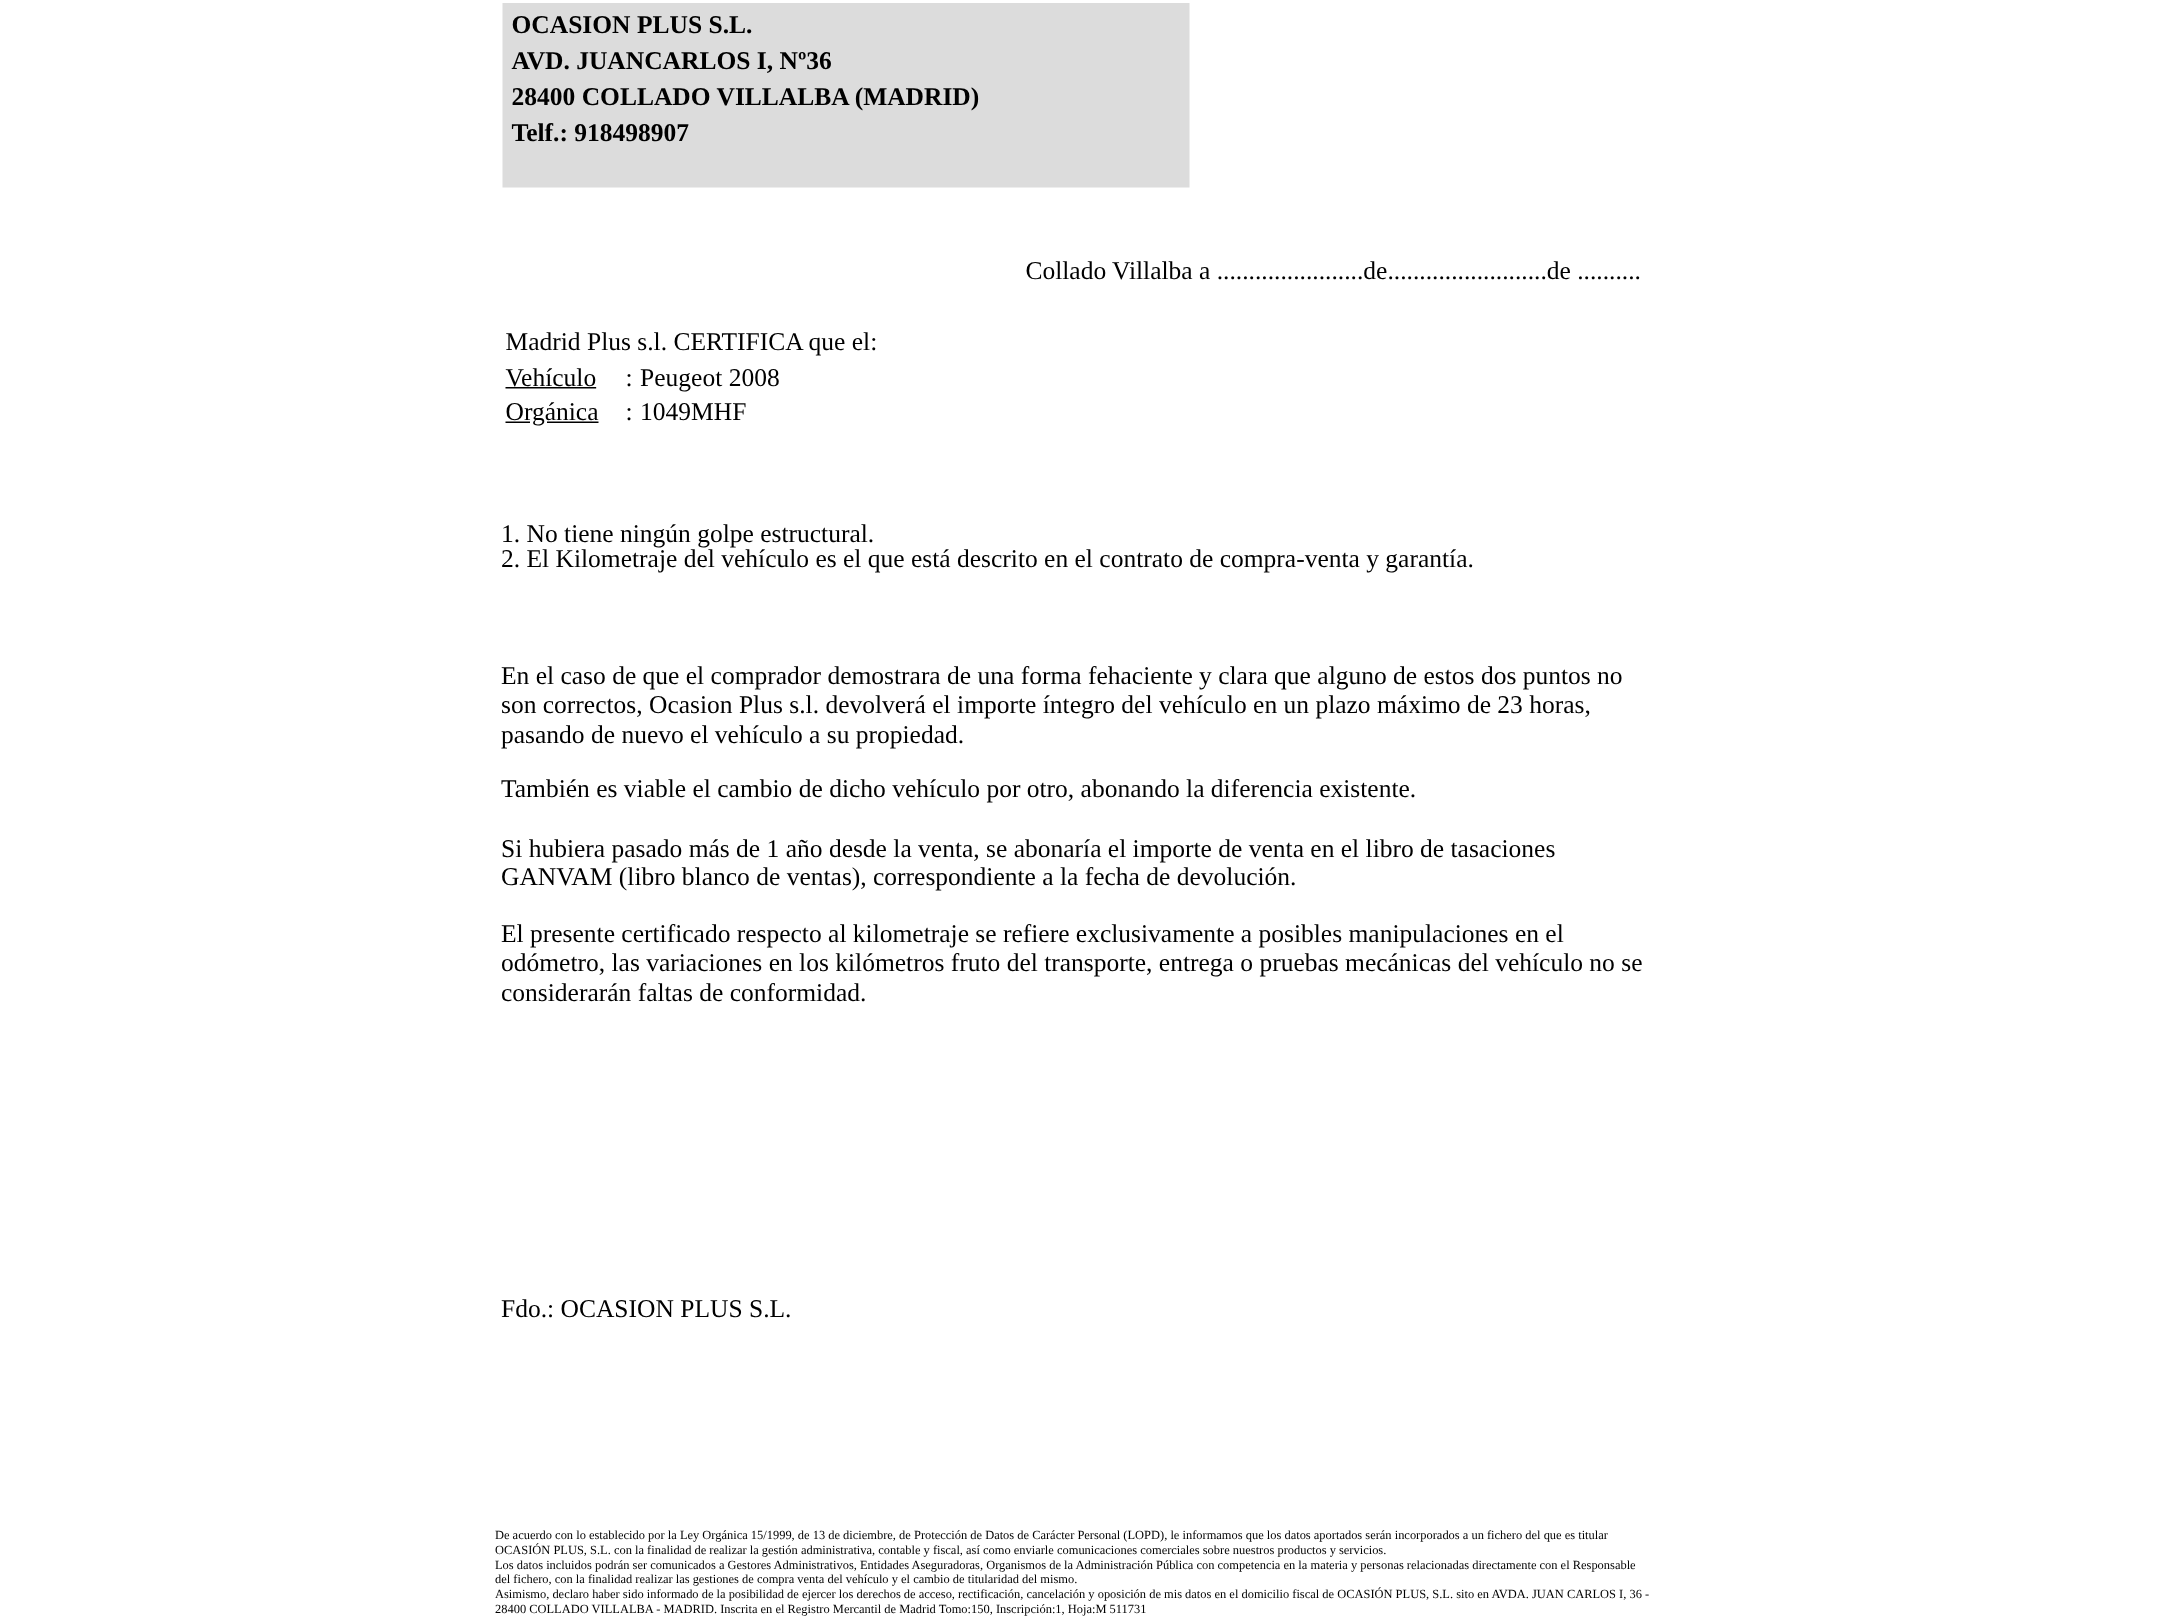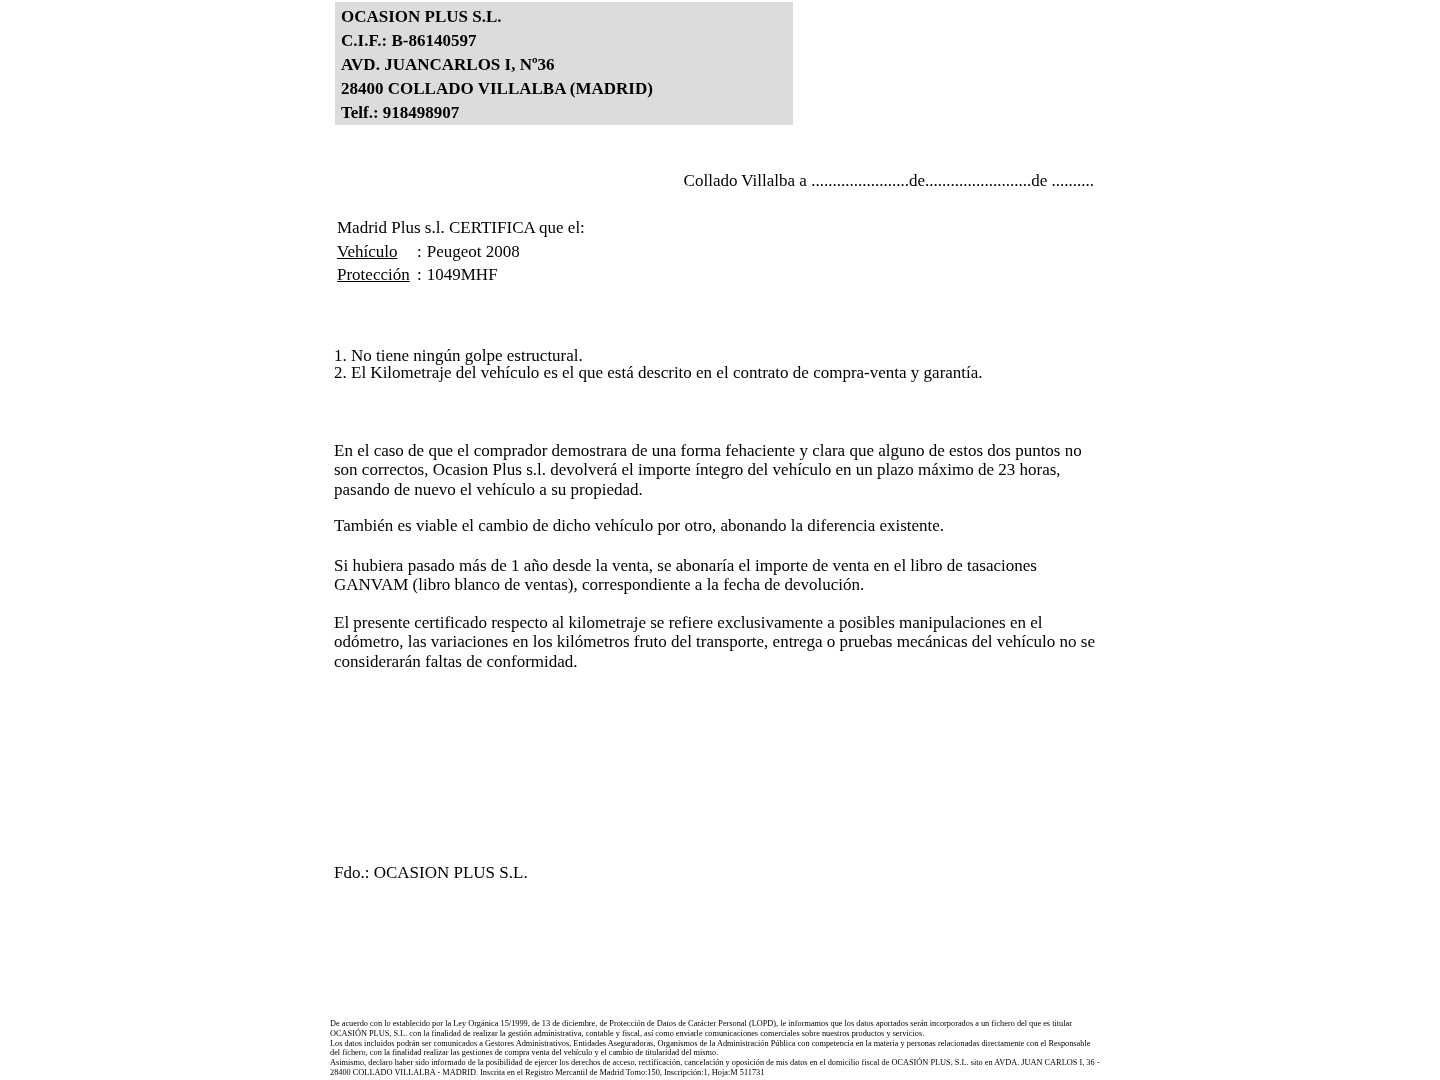--- a/index.html
+++ b/index.html
@@ -88,35 +88,34 @@
   }
   .legal p { margin: 0; }
 </style>
 </head>
 <body>
 
 <div class="page">
 
   <div class="header-box">
     <div class="hline">OCASION PLUS S.L.</div>
-    <div class="hline">C.I.F.: B-86140597</div>
     <div class="hline">AVD. JUANCARLOS I, Nº36</div>
     <div class="hline">28400 COLLADO VILLALBA (MADRID)</div>
     <div class="hline">Telf.: 918498907</div>
   </div>
 
   <div class="date-line">Collado Villalba a .......................de.........................de ..........</div>
 
   <div class="certify">
     <div>Madrid Plus s.l. CERTIFICA que el:</div>
     <div class="field-row">
       <span class="flabel">Vehículo</span><span class="fsep">:</span><span class="fvalue">Peugeot 2008</span>
     </div>
     <div class="field-row">
-      <span class="flabel">Protección</span><span class="fsep">:</span><span class="fvalue">1049MHF</span>
+      <span class="flabel">Orgánica</span><span class="fsep">:</span><span class="fvalue">1049MHF</span>
     </div>
   </div>
 
   <div class="point point-1">1. No tiene ningún golpe estructural.</div>
   <div class="point point-2">2. El Kilometraje del vehículo es el que está descrito en el contrato de compra-venta y garantía.</div>
 
   <div class="para para-a">En el caso de que el comprador demostrara de una forma fehaciente y clara que alguno de estos dos puntos no son correctos, Ocasion Plus s.l. devolverá el importe íntegro del vehículo en un plazo máximo de 23 horas, pasando de nuevo el vehículo a su propiedad.</div>
   <div class="para para-b">También es viable el cambio de dicho vehículo por otro, abonando la diferencia existente.</div>
   <div class="para para-c">Si hubiera pasado más de 1 año desde la venta, se abonaría el importe de venta en el libro de tasaciones GANVAM (libro blanco de ventas), correspondiente a la fecha de devolución.</div>
   <div class="para para-d">El presente certificado respecto al kilometraje se refiere exclusivamente a posibles manipulaciones en el odómetro, las variaciones en los kilómetros fruto del transporte, entrega o pruebas mecánicas del vehículo no se considerarán faltas de conformidad.</div>

